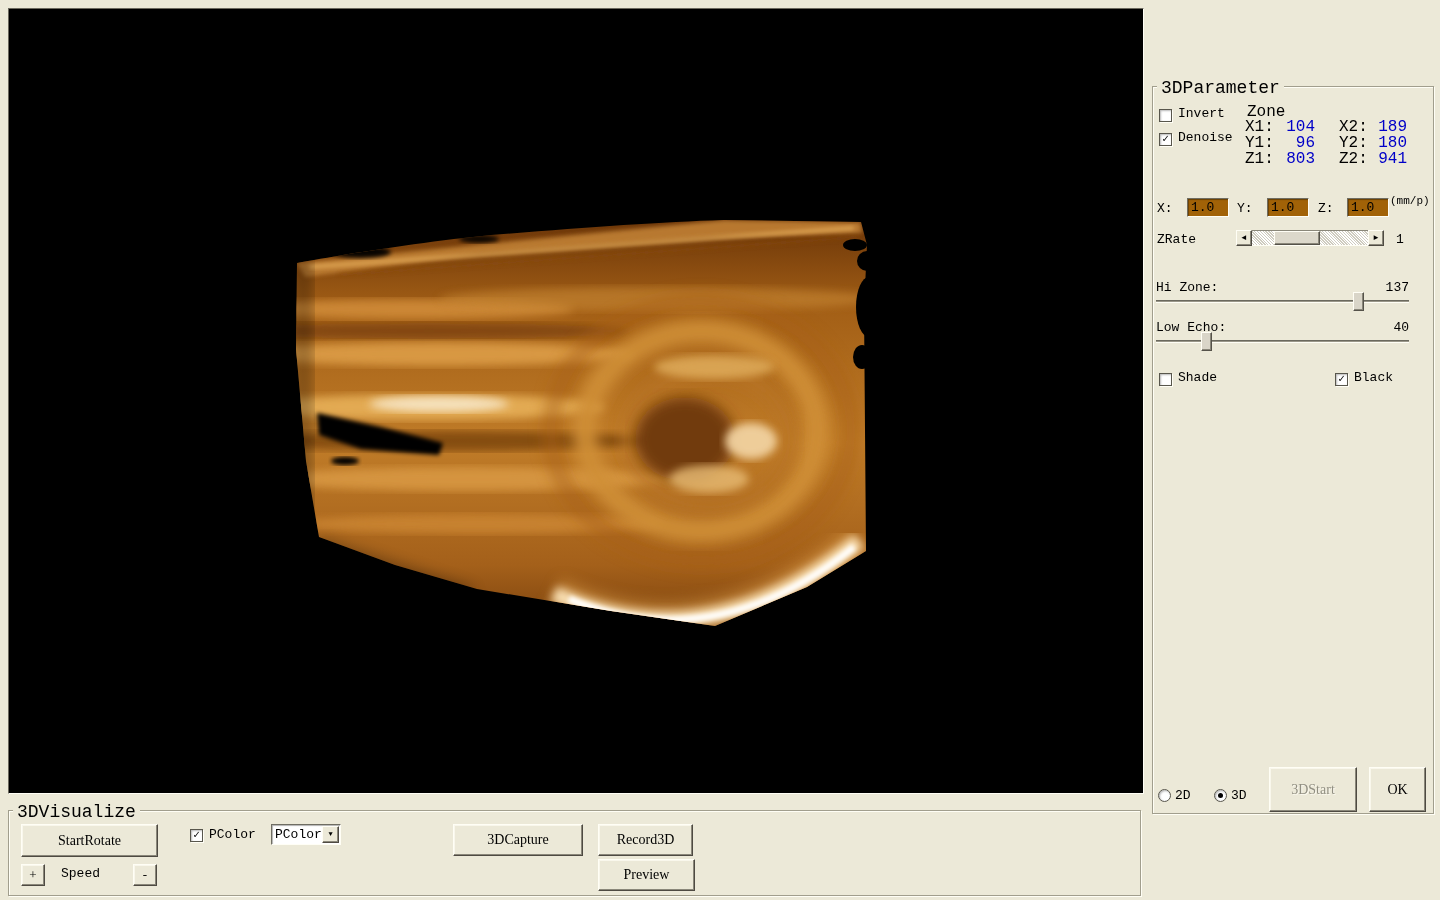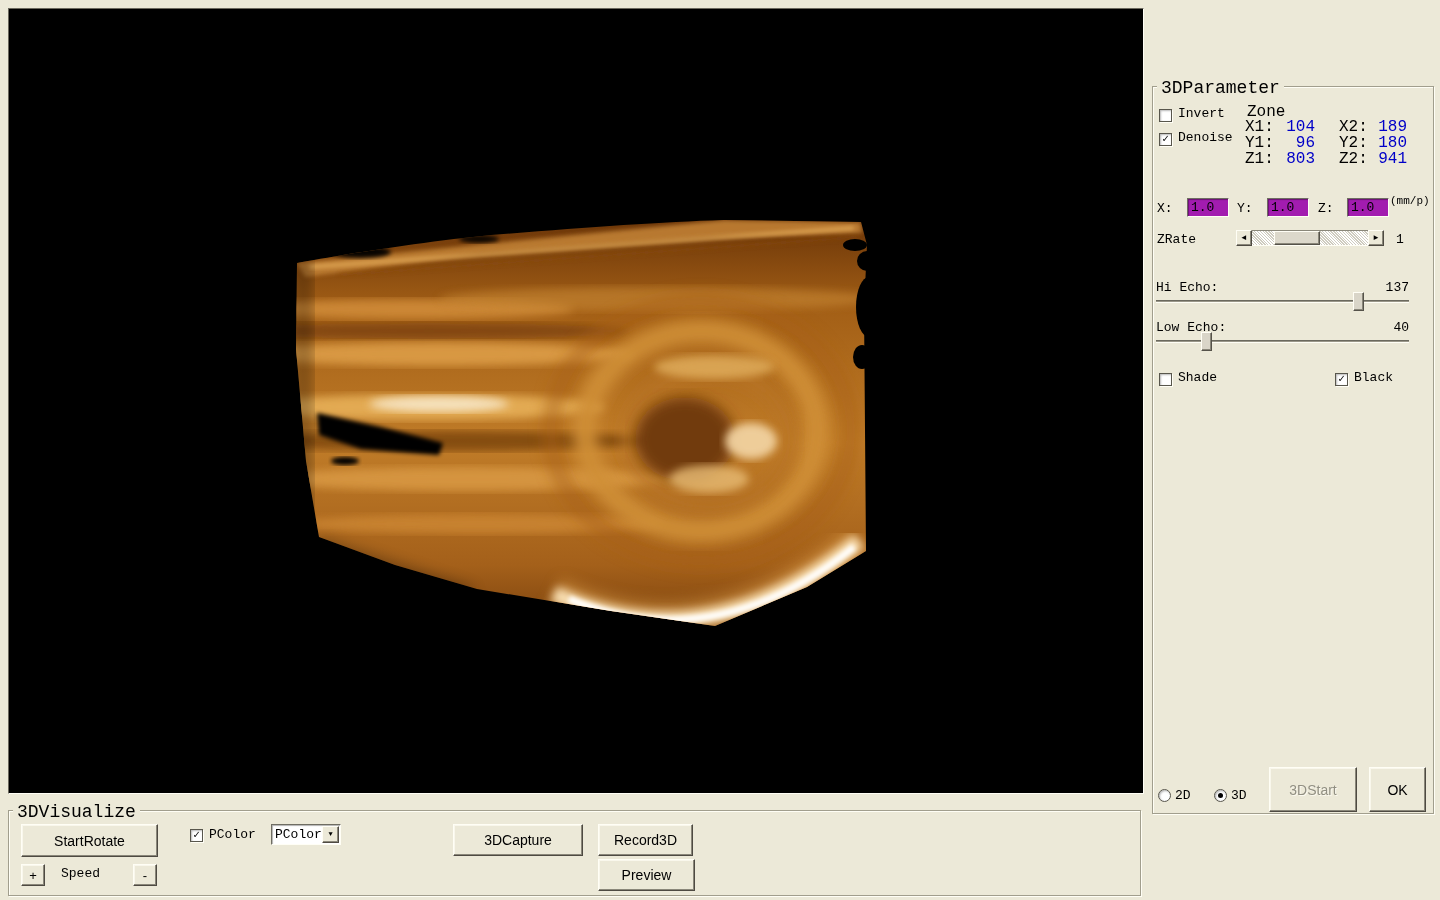--- a/index.html
+++ b/index.html
@@ -13,33 +13,33 @@
   .right{text-align:right}
 
   .viewport{left:8px;top:8px;width:1136px;height:786px;background:#000;border:1px solid #6b695e;border-right-color:#fffef5;border-bottom-color:#fffef5}
 
   .groupbox{border:1px solid #a19e8d;box-shadow:inset 1px 1px 0 #fffef5,1px 1px 0 #fffef5;position:absolute}
   .grouplabel{position:absolute;top:-9px;left:4px;background:#ece9d8;padding:0 4px;font-size:18px;white-space:nowrap}
 
   .btn{position:absolute;display:flex;align-items:center;justify-content:center;background:#ece9d8;
        border:1px solid;border-color:#fffef5 #4e4a42 #4e4a42 #fffef5;
        box-shadow:inset -1px -1px 0 #8a877a,inset 1px 1px 0 #f9f7ec;
-       font-family:Liberation Sans, sans-serif;font-size:14px;cursor:default;white-space:nowrap}
+       font-family:Liberation Serif, serif;font-size:14px;cursor:default;white-space:nowrap}
   .btn.disabled{color:#918f82;text-shadow:1px 1px 0 #fbf9ef}
 
   .cb{position:absolute;width:13px;height:13px;background:#fff;border:1px solid #58564c;
       box-shadow:inset 1px 1px 2px rgba(0,0,0,.28),1px 1px 0 #fffef5;
       display:flex;align-items:center;justify-content:center}
   .cb .check{font-size:11px;line-height:11px;font-weight:bold}
 
   .radio{position:absolute;width:13px;height:13px;border-radius:50%;background:#fff;border:1px solid #58564c;
          box-shadow:inset 1px 1px 2px rgba(0,0,0,.3);display:flex;align-items:center;justify-content:center}
   .radio .dot{width:5px;height:5px;border-radius:50%;background:#000}
 
-  .input{position:absolute;width:42px;height:19px;background:#a21caf;border:1px solid #6f6d62;
+  .input{position:absolute;width:42px;height:19px;background:#a16207;border:1px solid #6f6d62;
          border-right-color:#fffef5;border-bottom-color:#fffef5;
          box-shadow:inset 1px 1px 1px rgba(0,0,0,.35);
          font-family:inherit;font-size:13px;padding-left:3px;outline:none}
 
   .slider-track{position:absolute;height:3px;background:#9a9789;border-top:1px solid #6b695e;
                 border-bottom:1px solid #fffef5}
   .slider-thumb{position:absolute;width:11px;height:19px;background:#d9d5c8;
                 border:1px solid;border-color:#fffef5 #55524a #55524a #fffef5;
                 box-shadow:inset -1px -1px 0 #8a877a}
 
@@ -177,21 +177,21 @@
     </div>
     <div class="sb-track">
       <div class="sb-thumb" style="left:22px"></div>
     </div>
     <div class="sb-btn">
       <span>►</span>
     </div>
   </div>
   <span class="abs lbl" style="left:243px;top:145px">1</span>
 
-  <span class="abs lbl" style="left:3px;top:193px">Hi Echo:</span>
+  <span class="abs lbl" style="left:3px;top:193px">Hi Zone:</span>
   <span class="abs lbl right" style="left:216px;top:193px;width:40px">137</span>
   <div class="slider-track" style="left:3px;top:213px;width:253px"></div>
   <div class="slider-thumb" style="left:200px;top:205px"></div>
 
   <span class="abs lbl" style="left:3px;top:233px">Low Echo:</span>
   <span class="abs lbl right" style="left:216px;top:233px;width:40px">40</span>
   <div class="slider-track" style="left:3px;top:253px;width:253px"></div>
   <div class="slider-thumb" style="left:48px;top:245px"></div>
 
   <div class="cb" style="left:6px;top:286px"></div>

